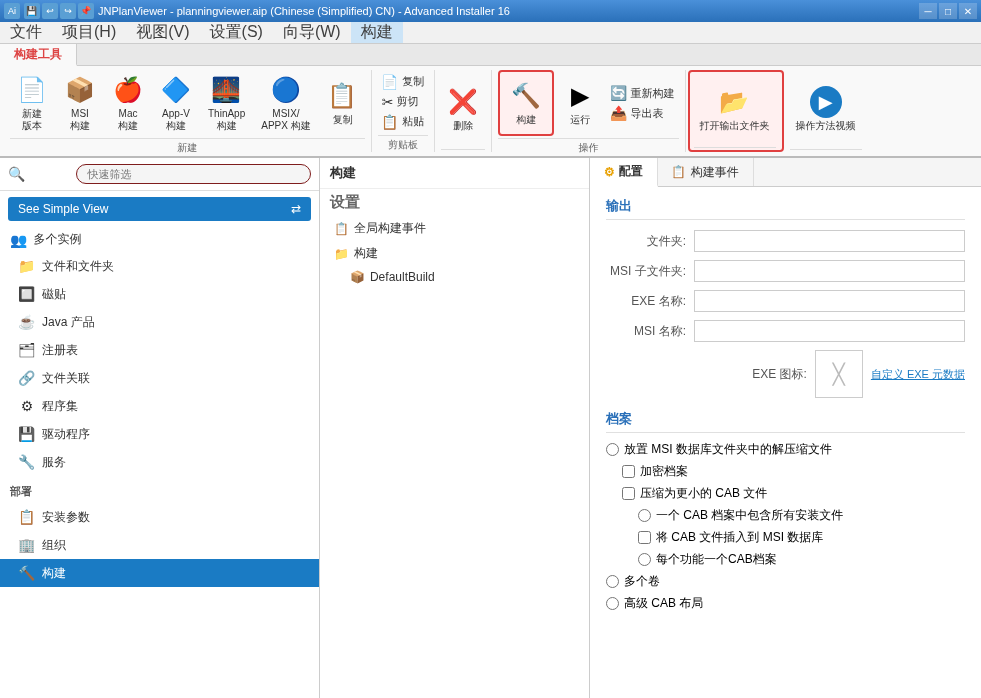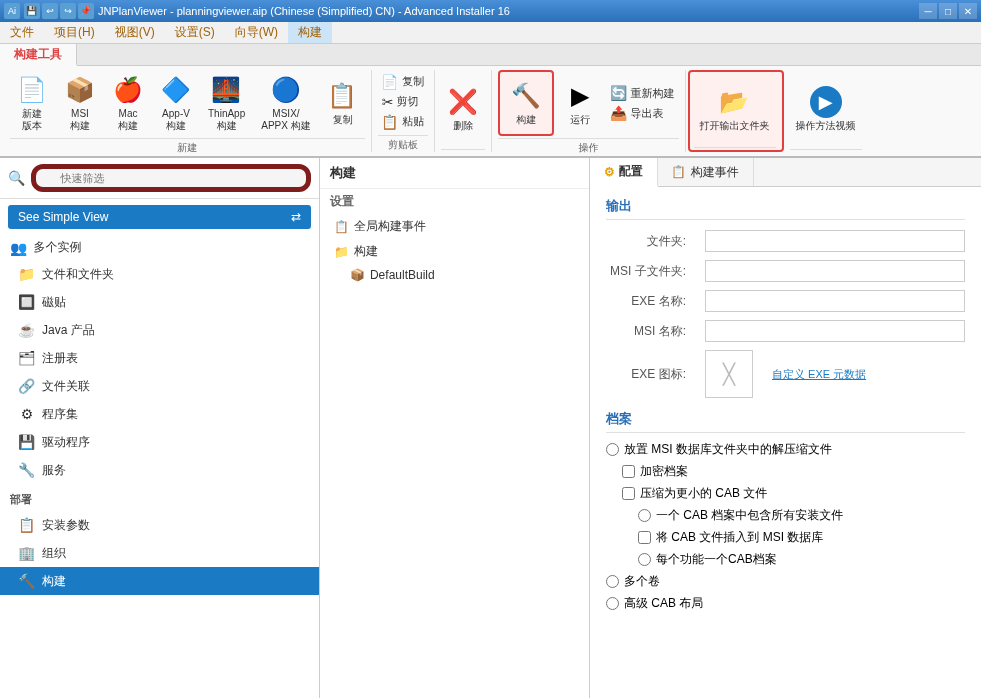--- a/index.html
+++ b/index.html
@@ -29,22 +29,22 @@
       background: #f1f1f1;
       display: flex;
       align-items: stretch;
       border-bottom: 1px solid #ccc;
     }
     .menu-item {
       padding: 0 10px;
       display: flex;
       align-items: center;
       cursor: pointer;
-      font-size: 12px;
-      color: #a16207;
+      font-size: 16px;
+      color: #404040;
     }
     .menu-item.active { background: #cce4f7; }
 
     
     .ribbon {
       background: #f9f9f9;
       border-bottom: 2px solid #bbb;
     }
     .ribbon-tabs {
       display: flex;
@@ -169,27 +169,28 @@
 
     .search-box {
       padding: 6px 8px;
       border-bottom: 1px solid #ddd;
       display: flex;
       align-items: center;
       gap: 6px;
     }
     .search-input {
       flex: 1;
-      border: 5px solid #7f1d1d;
+      border: 1px solid #7f1d1d;
       border-radius: 12px;
-      padding: 3px 24px;
+      padding: 3px 10px;
       font-size: 11px;
       outline: none;
       background: #f5f5f5;
       color: #999;
+      margin-left: 45px;
     }
 
     .simple-view-btn {
       background: #1a7bc4;
       color: white;
       padding: 5px 10px;
       margin: 6px 8px;
       border-radius: 3px;
       display: flex;
       align-items: center;
@@ -232,21 +233,21 @@
     }
     .tree-panel-title {
       padding: 6px 10px;
       font-size: 13px;
       font-weight: bold;
       color: #333;
       border-bottom: 1px solid #eee;
     }
     .tree-section-label {
       padding: 4px 10px;
-      font-size: 12px;
+      font-size: 15px;
       font-weight: bold;
       color: #666;
     }
     .tree-item {
       display: flex;
       align-items: center;
       gap: 5px;
       padding: 4px 14px;
       cursor: pointer;
       font-size: 12px;
@@ -293,21 +294,22 @@
       color: #2a70b9;
       margin-bottom: 10px;
       border-bottom: 1px solid #e0e0e0;
       padding-bottom: 4px;
     }
 
     .form-row {
       display: flex;
       align-items: center;
       margin-bottom: 8px;
-      gap: 19px;
+      gap: 8px;
+      justify-content: flex-end;
     }
     .form-label {
       width: 80px;
       font-size: 12px;
       color: #555;
       text-align: right;
       flex-shrink: 0;
     }
     .form-input {
       flex: 1;

